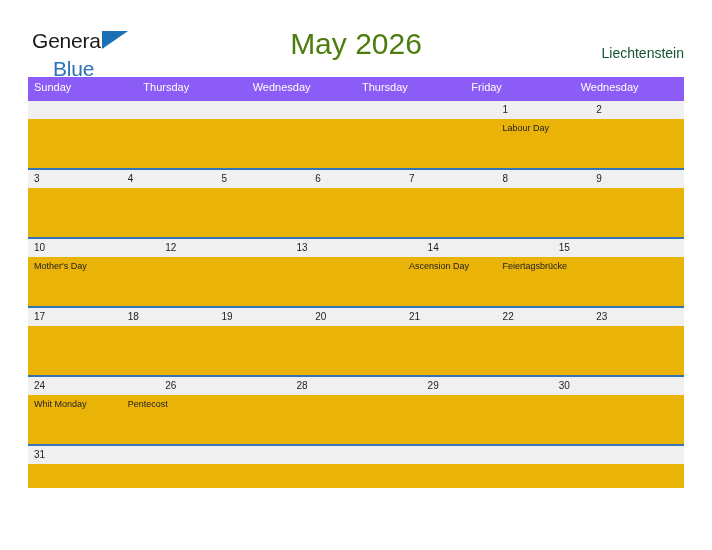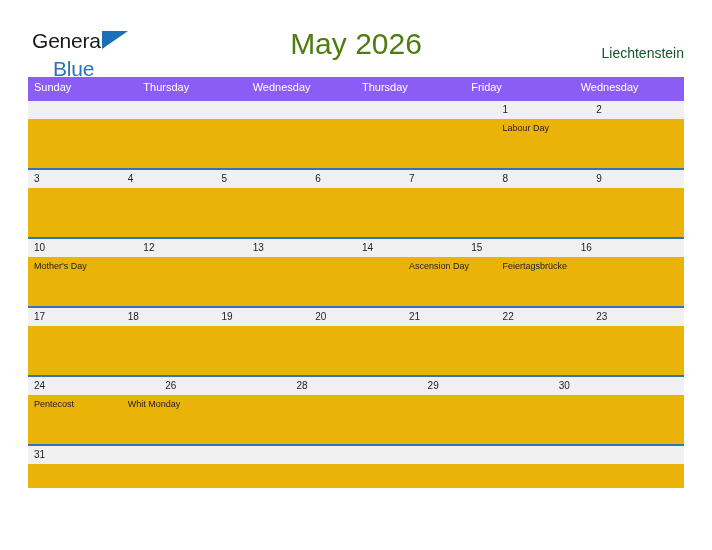--- a/index.html
+++ b/index.html
@@ -223,21 +223,20 @@
       </div>
     </div>
 
     <div class="week">
       <div class="datestrip">
         <div class="daynum">10</div>
         <div class="daynum">12</div>
         <div class="daynum">13</div>
         <div class="daynum">14</div>
         <div class="daynum">15</div>
-        <div class="daynum">16</div>
       </div>
       <div class="bodystrip">
         <div class="dayevents">Mother's Day</div>
         <div class="dayevents"></div>
         <div class="dayevents"></div>
         <div class="dayevents"></div>
         <div class="dayevents">Ascension Day</div>
         <div class="dayevents">Feiertagsbrücke</div>
         <div class="dayevents"></div>
       </div>
@@ -266,22 +265,22 @@
 
     <div class="week">
       <div class="datestrip">
         <div class="daynum">24</div>
         <div class="daynum">26</div>
         <div class="daynum">28</div>
         <div class="daynum">29</div>
         <div class="daynum">30</div>
       </div>
       <div class="bodystrip">
+        <div class="dayevents">Whit Monday</div>
         <div class="dayevents">Pentecost</div>
-        <div class="dayevents">Whit Monday</div>
         <div class="dayevents"></div>
         <div class="dayevents"></div>
         <div class="dayevents"></div>
         <div class="dayevents"></div>
         <div class="dayevents"></div>
       </div>
     </div>
 
     <div class="week short">
       <div class="datestrip">

